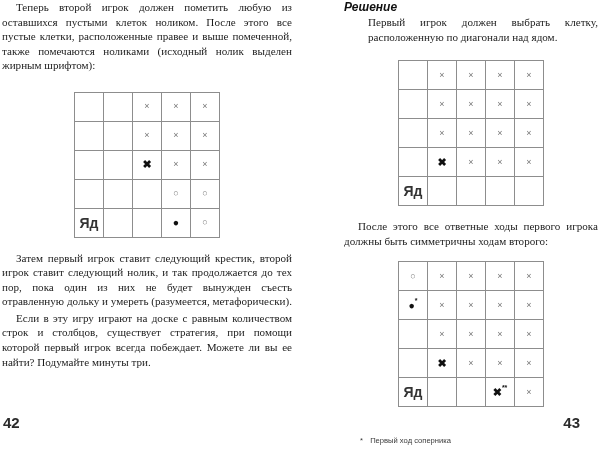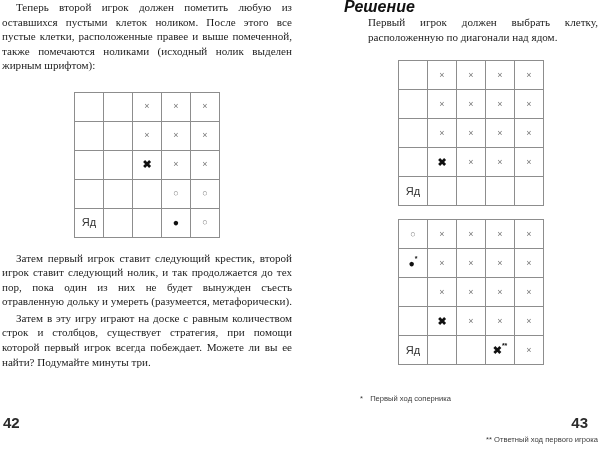--- a/index.html
+++ b/index.html
@@ -44,21 +44,21 @@
   .para.noindent { text-indent: 0; margin-left: 24px; }
 
   .block-gap-top { margin-top: 13px; }
   .block-gap-sm  { margin-top: 2px; }
 
   
   .heading {
     font-family: "Liberation Sans", sans-serif;
     font-style: italic;
     font-weight: bold;
-    font-size: 16px;
+    font-size: 12px;
     line-height: 14px;
     margin: 0 0 1px 0;
     color: #111;
   }
 
   
   .grid-wrap {
     display: flex;
     justify-content: center;
   }
@@ -105,23 +105,23 @@
     font-weight: bold;
   }
   td .sym-o-bold {
     font-family: "Liberation Sans", sans-serif;
     font-size: 10.5px;
     color: #101010;
     font-weight: bold;
   }
   td .sym-poison {
     font-family: "Liberation Sans", sans-serif;
-    font-size: 11px;
+    font-size: 14px;
     color: #333;
-    font-weight: normal;
+    font-weight: bold;
   }
   td .mark-note {
     font-family: "Liberation Sans", sans-serif;
     font-size: 7px;
     font-weight: bold;
     color: #101010;
     vertical-align: super;
     position: relative;
     top: -2px;
     left: 0px;
@@ -149,21 +149,21 @@
   
   .folio {
     position: absolute;
     bottom: 9px;
     font-family: "Liberation Sans", sans-serif;
     font-weight: bold;
     font-size: 15px;
     color: #2b2b2b;
   }
   .folio-left  { left: 3px; }
-  .folio-right { right: 12px; margin-top: 44px; }
+  .folio-right { right: 20px; margin-top: 44px; }
 </style>
 </head>
 <body>
 
 <div class="spread">
 
   <div class="page page-left">
 
     <p class="para">Теперь второй игрок должен пометить любую из оставшихся пустыми клеток ноликом. После этого все пустые клетки, расположенные правее и выше помеченной, также помечаются ноликами (исходный нолик выделен жирным шрифтом):</p>
 
@@ -203,21 +203,21 @@
             <td></td>
             <td></td>
             <td><span class="sym-o-bold">●</span></td>
             <td><span class="sym-o">○</span></td>
           </tr>
         </tbody>
       </table>
     </div>
 
     <p class="para block-gap-top">Затем первый игрок ставит следующий крестик, второй игрок ставит следующий нолик, и так продолжается до тех пор, пока один из них не будет вынужден съесть отравленную дольку и умереть (разумеется, метафорически).</p>
-    <p class="para block-gap-sm">Затем в эту игру играют на доске с равным количеством строк и столбцов, существует стратегия, при помощи которой первый игрок всегда побеждает. Можете ли вы ее найти? Подумайте минуты три.</p>
+    <p class="para block-gap-sm">Если в эту игру играют на доске с равным количеством строк и столбцов, существует стратегия, при помощи которой первый игрок всегда побеждает. Можете ли вы ее найти? Подумайте минуты три.</p>
 
     <div class="folio folio-left">42</div>
   </div>
 
   <div class="page page-right">
 
     <h2 class="heading">Решение</h2>
 
     <p class="para noindent">Первый игрок должен выбрать клетку, расположенную по диагонали над ядом.</p>
 
@@ -256,20 +256,21 @@
             <td><span class="sym-poison">Яд</span></td>
             <td></td>
             <td></td>
             <td></td>
             <td></td>
           </tr>
         </tbody>
       </table>
     </div>
 
+    <p class="para block-gap-top">После этого все ответные ходы первого игрока должны быть симметричны ходам второго:</p>
 
     <div class="grid-wrap r-grid-2">
       <table class="grid">
         <tbody>
           <tr>
             <td><span class="sym-o">○</span></td>
             <td><span class="sym-x">×</span></td>
             <td><span class="sym-x">×</span></td>
             <td><span class="sym-x">×</span></td>
             <td><span class="sym-x">×</span></td>

